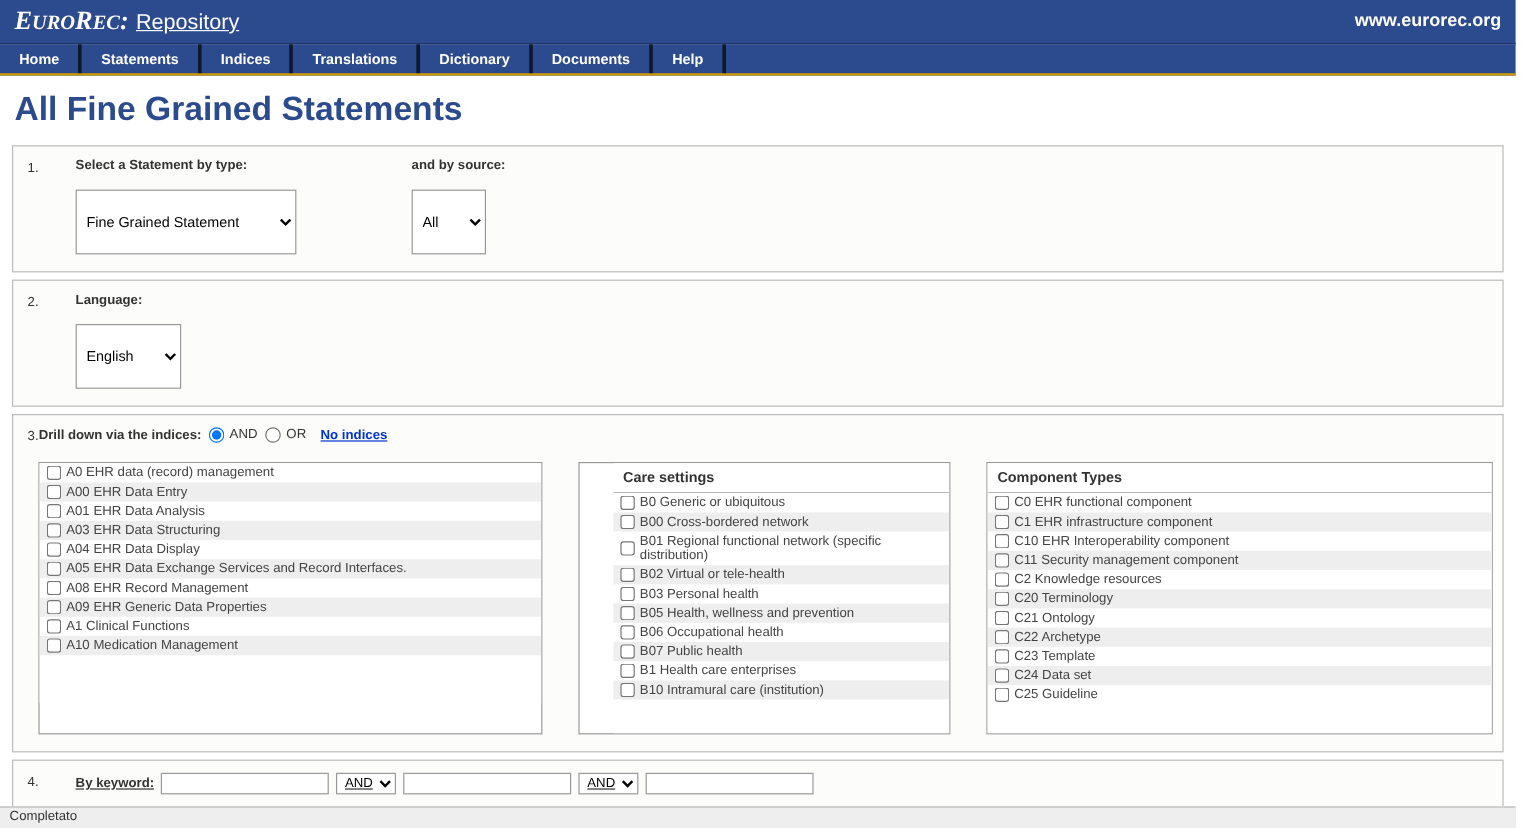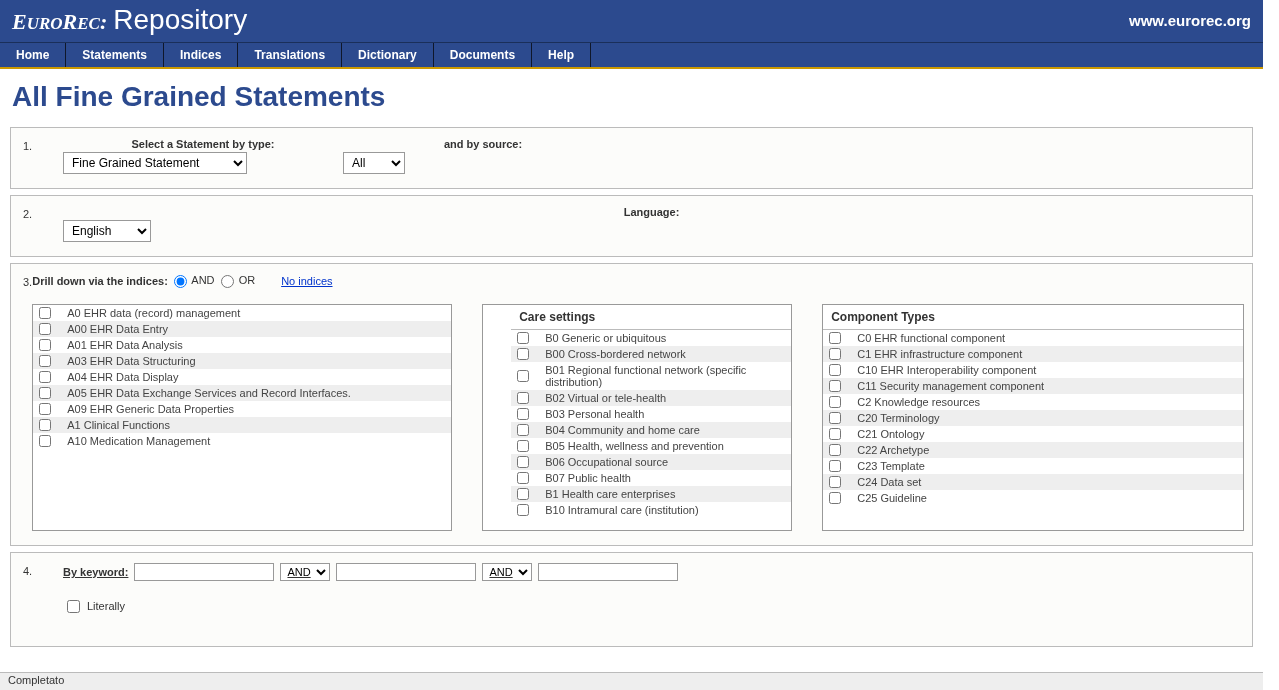--- a/index.html
+++ b/index.html
@@ -24,67 +24,67 @@
     justify-content: space-between;
     align-items: center;
     border-bottom: 1px solid #1a2f5a;
   }
   .header-title {
     font-size: 20px;
     display: flex;
     align-items: baseline;
   }
   .logo-euro { font-style: italic; font-weight: bold; font-family: Georgia, serif; font-size: 22px; }
-  .logo-repo { margin-left: 6px; font-size: 28px; font-weight: normal; }
+  .logo-repo { margin-left: 6px; font-size: 18px; font-weight: normal; text-decoration: underline; }
   .header-url { font-size: 15px; font-weight: bold; }
   .nav {
     background: #2c4a8e;
     display: flex;
     border-bottom: 2px solid #cc9900;
   }
   .nav-item {
     color: #fff;
     padding: 5px 16px;
     font-size: 12px;
     font-weight: bold;
-    border-right: 1px solid #0f172a;
+    border-right: 3px solid #0f172a;
     cursor: pointer;
   }
   .page-title {
     color: #2c4a8e;
     font-size: 28px;
     font-weight: bold;
     padding: 12px 0 8px 12px;
     font-family: Verdana, sans-serif;
   }
   .panel {
     border: 1px solid #bbb;
     margin: 6px 10px;
     padding: 10px 12px 14px 12px;
     background: #fcfcfa;
   }
   .step-row { display: flex; align-items: flex-start; }
   .step-num { width: 40px; font-size: 11px; color: #333; padding-top: 2px; }
-  .step-label { font-weight: bold; font-size: 11px; color: #333; text-align: center; }
+  .step-label { font-weight: bold; font-size: 11px; color: #333; }
   .step-content { flex: 1; }
   .step-1-grid { display: flex; }
   .step-1-col { width: 280px; }
   select {
     font-size: 12px;
-    padding: 2px 4px;
-    margin-top: 2px;
+    padding: 18px 4px;
+    margin-top: 14px;
     background: #fff;
     border: 1px solid #999;
   }
   .sel-wide { width: 184px; }
   .sel-short { width: 62px; }
   .sel-lang { width: 88px; }
   .drill-row { display: flex; align-items: center; gap: 6px; }
   input[type=radio] { margin: 0 2px 0 0; vertical-align: middle; }
-  .link { color: #0033cc; text-decoration: underline; cursor: pointer; margin-left: 20px; }
+  .link { color: #0033cc; text-decoration: underline; cursor: pointer; margin-left: 6px; font-weight: bold; }
   .boxes-row { display: flex; gap: 30px; margin-top: 16px; }
   .listbox {
     border: 1px solid #999;
     background: #fff;
     width: 420px;
     flex-shrink: 0;
   }
   .listbox-header {
     font-weight: bold;
     font-size: 12px;
@@ -96,21 +96,21 @@
     height: 200px;
     overflow-y: scroll;
     background: #fff;
   }
   .listbox-item {
     padding: 2px 6px;
     font-size: 11px;
     color: #444;
     display: flex;
     align-items: center;
-    gap: 16px;
+    gap: 4px;
   }
   .listbox-item:nth-child(even) { background: #eeeeee; }
   .listbox-item input[type=checkbox] { width: 12px; height: 12px; margin: 0; }
   .keyword-row { display: flex; align-items: center; gap: 6px; text-decoration: underline; }
   input[type=text] {
     border: 1px solid #999;
     padding: 2px 4px;
     font-size: 11px;
     width: 140px;
     height: 18px;
@@ -224,20 +224,24 @@
                 <div class="listbox-item">
                   <input type="checkbox" style="">
                   <span>A04 EHR Data Display</span>
                 </div>
                 <div class="listbox-item">
                   <input type="checkbox" style="">
                   <span>A05 EHR Data Exchange Services and Record Interfaces.</span>
                 </div>
                 <div class="listbox-item">
                   <input type="checkbox" style="">
+                  <span>A08 EHR Record Management</span>
+                </div>
+                <div class="listbox-item">
+                  <input type="checkbox" style="">
                   <span>A09 EHR Generic Data Properties</span>
                 </div>
                 <div class="listbox-item">
                   <input type="checkbox" style="">
                   <span>A1 Clinical Functions</span>
                 </div>
                 <div class="listbox-item">
                   <input type="checkbox" style="">
                   <span>A10 Medication Management</span>
                 </div>
@@ -261,29 +265,25 @@
                 <div class="listbox-item">
                   <input type="checkbox" style="">
                   <span>B02 Virtual or tele-health</span>
                 </div>
                 <div class="listbox-item">
                   <input type="checkbox" style="">
                   <span>B03 Personal health</span>
                 </div>
                 <div class="listbox-item">
                   <input type="checkbox" style="">
-                  <span>B04 Community and home care</span>
-                </div>
-                <div class="listbox-item">
-                  <input type="checkbox" style="">
                   <span>B05 Health, wellness and prevention</span>
                 </div>
                 <div class="listbox-item">
                   <input type="checkbox" style="">
-                  <span>B06 Occupational source</span>
+                  <span>B06 Occupational health</span>
                 </div>
                 <div class="listbox-item">
                   <input type="checkbox" style="">
                   <span>B07 Public health</span>
                 </div>
                 <div class="listbox-item">
                   <input type="checkbox" style="">
                   <span>B1 Health care enterprises</span>
                 </div>
                 <div class="listbox-item">

